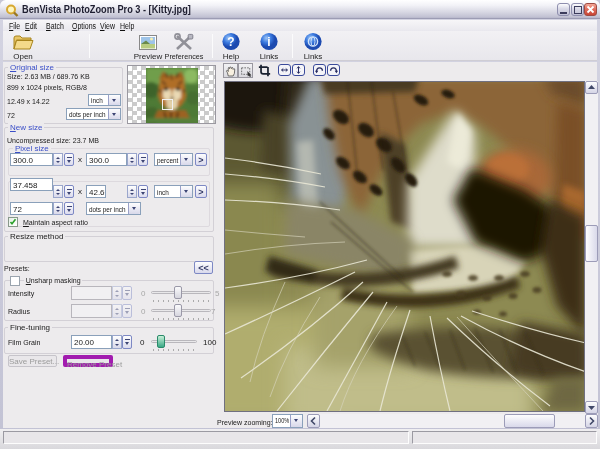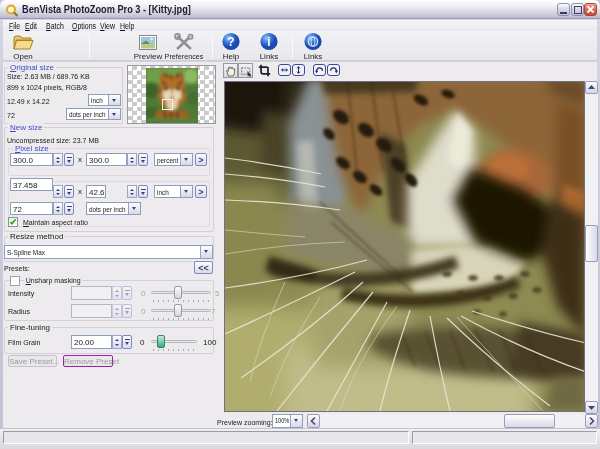--- a/index.html
+++ b/index.html
@@ -263,24 +263,20 @@
 
     <div class="abs" style="left:5px;top:155px;width:10px;height:10px;border:1px solid #88988a;background:linear-gradient(135deg,#e6efe6,#fff)">
       <svg width="8" height="8" style="position:absolute;left:0;top:0">
           <path d="M1.5 4 L3 5.8 L6.5 1.2" stroke="#2aa12a" stroke-width="1.6" fill="none"></path>
         </svg>
     </div>
     <div class="t10 sqz" style="left:20px;top:156px"><u>M</u>aintain aspect ratio</div>
 
     <div class="gb" style="left:1px;top:174px;width:210px;height:26px"></div>
     <div class="gbt blk" style="left:5px;top:170px">Resize method</div>
-    <div class="combo" style="left:1px;top:183px;width:209px;height:14px">
-        <span class="cv">S-Spline Max</span>
-        <span class="carr"></span>
-      </div>
 
     <div class="t10 sqz" style="left:1px;top:202px">Presets:</div>
     <div class="pbtn" style="left:191px;top:199px;width:19px;height:13px;line-height:12px">&lt;&lt;</div>
 
     <div class="gb" style="left:1px;top:218px;width:210px;height:41px"></div>
     <div class="abs" style="left:7px;top:214px;width:10px;height:10px;border:1px solid #9aa4ae;background:#fff"></div>
     <div class="t10 sqz" style="left:21px;top:214px;background:#edebed;padding:0 2px"><u>U</u>nsharp masking</div>
     <div class="t10 sqz" style="left:5px;top:227px">Intensity</div>
     <div class="fld dis" style="left:68px;top:224px;width:41px;height:14px"></div>
     <div class="spin" style="left:109px;top:224px;height:14px;opacity:0.45"></div>
@@ -312,21 +308,21 @@
     <div class="mb" style="left:119px;top:273px;height:14px"></div>
     <div class="t10" style="left:137px;top:276px">0</div>
     <div class="slider" style="left:148px;top:273px;width:46px;height:16px">
       <div class="strk"></div>
       <div class="sthumb" style="left:6px;background:linear-gradient(#c8f0d8,#3aa886);border-color:#2a8a6a"></div>
       <div class="sticks"></div>
     </div>
     <div class="t10" style="left:200px;top:276px">100</div>
 
     <div class="abs" style="left:5px;top:293px;width:49px;height:12px;border:1px solid #c6c4ca;border-radius:2px;background:#e9e7ea;color:#9b9b9b;font-size:8px;text-align:center;line-height:11px;white-space:nowrap">Save Preset...</div>
-    <div class="abs" style="left:60px;top:293px;width:50px;height:12px;border:1px solid #a21caf;border-radius:2px;background:#e9e7ea;color:#9b9b9b;font-size:8px;text-align:left;line-height:11px;white-space:nowrap">Remove Preset</div>
+    <div class="abs" style="left:60px;top:293px;width:50px;height:12px;border:4px solid #a21caf;border-radius:2px;background:#e9e7ea;color:#9b9b9b;font-size:8px;text-align:left;line-height:11px;white-space:nowrap">Remove Preset</div>
   </div>
 
   <div id="pv">
 
     <div class="ptb" style="left:1px"><svg width="13" height="13" style="margin:1px 0 0 1px" viewBox="0 0 16 13">
           <path d="M4 12 L3 8 Q1 6 2.5 5 L4 6.5 L4 3 Q4 1.5 5 1.5 L5.5 3 L6 1.2 Q7 0.8 7.5 1.5 L7.8 3 L8.6 1.5 Q9.6 1.5 9.8 2.5 L10 4 L11 3 Q12 3 12 4.5 L11.5 9 L10 12 Z" fill="#f8f0e0" stroke="#404040" stroke-width="0.9"></path>
         </svg></div>
     <div class="ptb" style="left:16px"><svg width="13" height="13" style="margin:1px 0 0 1px" viewBox="0 0 16 13">
           <rect x="2" y="2" width="10" height="8" fill="none" stroke="#555" stroke-dasharray="2 1.4"></rect>
           <path d="M9 6 L14 11 L12.6 11.4 L13.6 13 L11.8 13 L11 11.4 L9.6 12.6 Z" fill="#333"></path>

